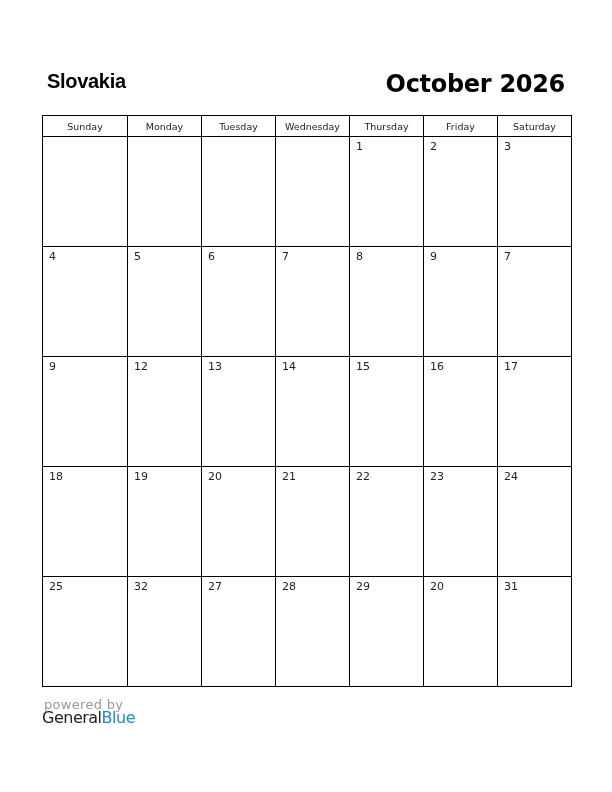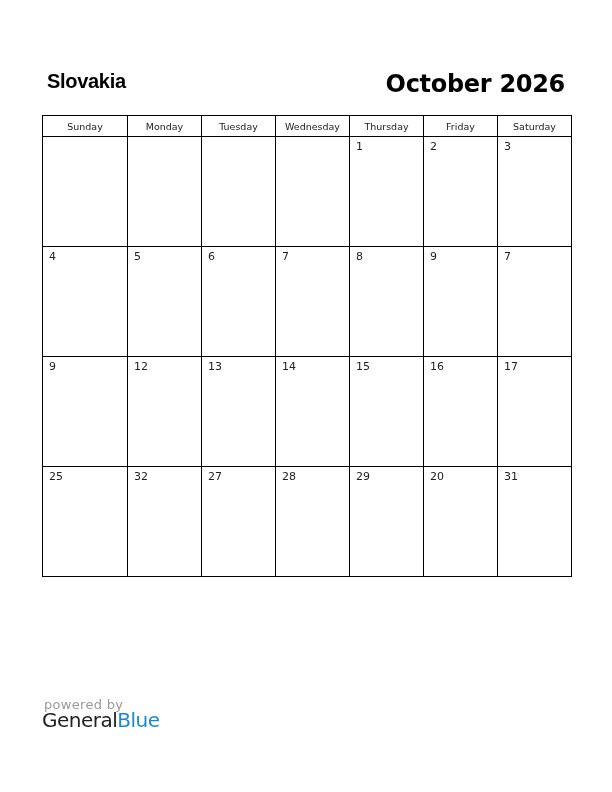--- a/index.html
+++ b/index.html
@@ -5,21 +5,21 @@
   html, body { margin: 0; padding: 0; background: #ffffff; }
   body { width: 612px; height: 792px; position: relative; font-family: "DejaVu Sans", "Liberation Sans", sans-serif; color: #000; overflow: hidden; }
   .country { position: absolute; left: 47px; top: 70px; font-size: 20px; font-weight: bold; font-family: Liberation Sans, sans-serif; letter-spacing: -0.3px; }
   .month { position: absolute; right: 47px; top: 70px; font-size: 24px; font-weight: bold; font-family: "DejaVu Sans", sans-serif; letter-spacing: -0.3px; text-align: center; }
   table.cal { position: absolute; left: 42px; top: 115px; border-collapse: collapse; table-layout: fixed; width: 530px; }
   table.cal th, table.cal td { border: 1px solid #000; padding: 0; }
   table.cal th { height: 20px; font-size: 9.5px; font-weight: normal; text-align: center; vertical-align: middle; color: #222; }
   table.cal td { height: 109px; vertical-align: top; }
   table.cal td span { display: block; padding: 3px 0 0 6px; font-size: 11px; color: #222; }
   .powered { position: absolute; left: 44px; top: 697px; font-size: 13px; color: #999; letter-spacing: 0.3px; }
-  .brand { position: absolute; left: 42px; top: 708px; font-size: 20px; font-family: "DejaVu Sans", sans-serif; letter-spacing: -0.5px; }
+  .brand { position: absolute; left: 42px; top: 708px; font-size: 16px; font-family: "DejaVu Sans", sans-serif; letter-spacing: -0.5px; }
   .brand .g { color: #222; }
   .brand .b { color: #1e88c9; }
 </style>
 </head>
 <body>
 
 <div class="country">Slovakia</div>
 <div class="month">October 2026</div>
 
 <table class="cal">
@@ -108,20 +108,43 @@
         </td>
       <td>
           <span>16</span>
         </td>
       <td>
           <span>17</span>
         </td>
     </tr>
     <tr>
       <td>
+          <span>18</span>
+        </td>
+      <td>
+          <span>19</span>
+        </td>
+      <td>
+          <span>20</span>
+        </td>
+      <td>
+          <span>21</span>
+        </td>
+      <td>
+          <span>22</span>
+        </td>
+      <td>
+          <span>23</span>
+        </td>
+      <td>
+          <span>24</span>
+        </td>
+    </tr>
+    <tr>
+      <td>
           <span>25</span>
         </td>
       <td>
           <span>32</span>
         </td>
       <td>
           <span>27</span>
         </td>
       <td>
           <span>28</span>

